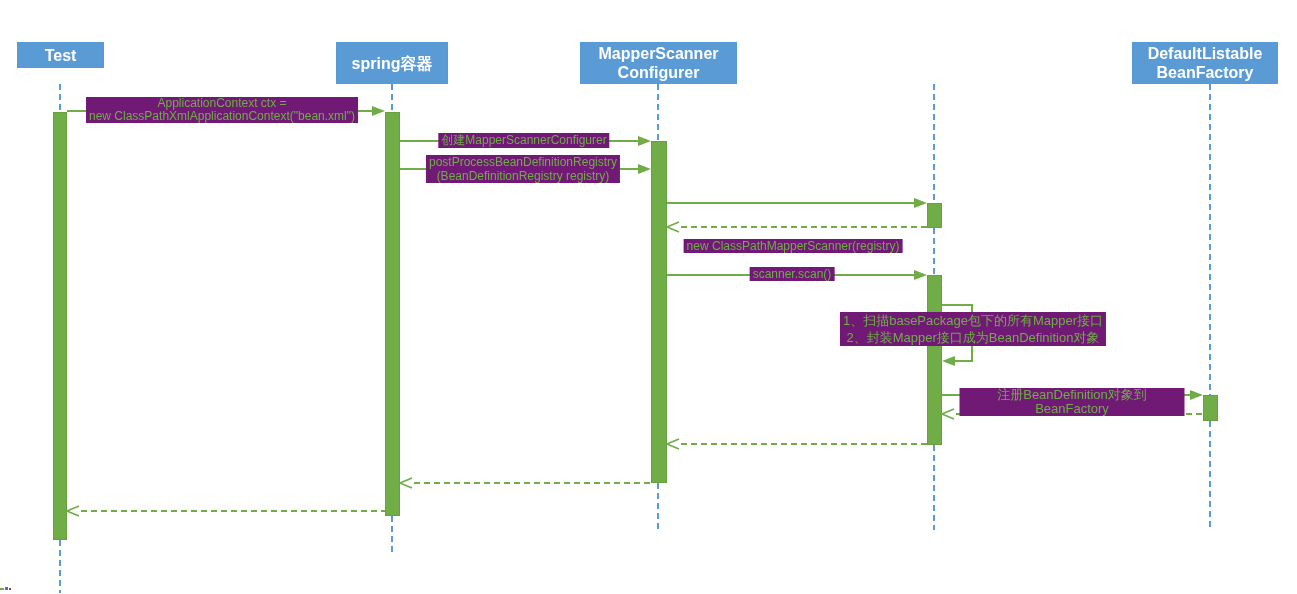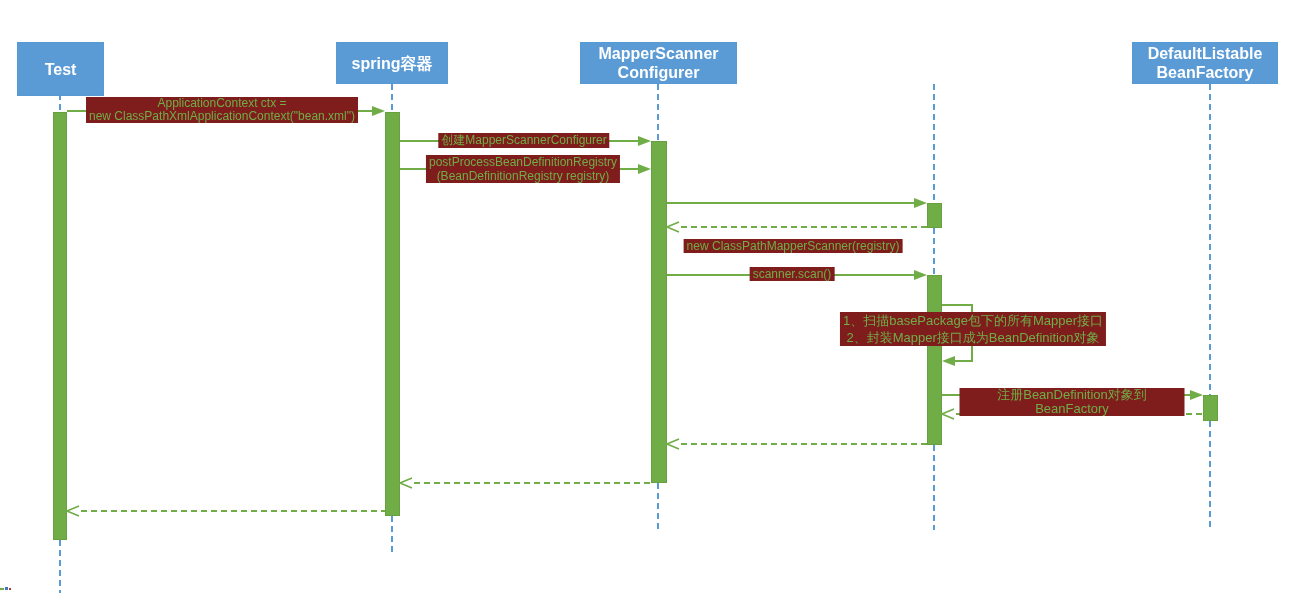--- a/index.html
+++ b/index.html
@@ -14,21 +14,21 @@
   .sline{position:absolute;height:2px;background:#70ad47;}
   .dline{position:absolute;height:2px;
          background:repeating-linear-gradient(90deg,#70ad47 0 6px,transparent 6px 10px);}
   .vline{position:absolute;width:2px;background:#70ad47;}
   .arr-r{position:absolute;width:0;height:0;border-top:5px solid transparent;
          border-bottom:5px solid transparent;border-left:13px solid #70ad47;}
   .arr-l{position:absolute;width:0;height:0;border-top:5px solid transparent;
          border-bottom:5px solid transparent;border-right:13px solid #70ad47;}
   .ret{position:absolute;width:14px;height:12px;}
   .lbl{position:absolute;transform:translateX(-50%);color:#70ad47;font-size:12px;
-       line-height:14px;text-align:center;white-space:pre-line;background:#7f1d1d;padding:0 3px;}
+       line-height:14px;text-align:center;white-space:pre-line;background:#701a75;padding:0 3px;}
   .dot{position:absolute;}
 </style>
 </head>
 <body>
 
 <div id="stage">
 
   <div class="life" style="left:59px;top:84px;height:28px;"></div>
   <div class="life" style="left:59px;top:540px;height:53px;"></div>
   <div class="life" style="left:391px;top:84px;height:28px;"></div>
@@ -100,21 +100,21 @@
 new ClassPathXmlApplicationContext("bean.xml")</div>
   <div class="lbl" style="left:524px;top:133px;line-height:15px;text-align:right;">创建MapperScannerConfigurer</div>
   <div class="lbl" style="left:523px;top:155px;line-height:14px;">postProcessBeanDefinitionRegistry
 (BeanDefinitionRegistry registry)</div>
   <div class="lbl" style="left:793px;top:195px;margin-top:44px;">new ClassPathMapperScanner(registry)</div>
   <div class="lbl" style="left:792px;top:267px;">scanner.scan()</div>
   <div class="lbl" style="left:973px;top:312px;font-size:13px;line-height:17px;">1、扫描basePackage包下的所有Mapper接口
 2、封装Mapper接口成为BeanDefinition对象</div>
   <div class="lbl" style="left:1072px;top:388px;font-size:13px;">注册BeanDefinition对象到BeanFactory</div>
 
-  <div class="box" style="left:17px;top:42px;width:87px;height:54px;">Test</div>
+  <div class="box" style="left:17px;top:42px;width:87px;height:26px;">Test</div>
   <div class="box" style="left:580px;top:42px;width:157px;height:42px;">MapperScanner
 Configurer</div>
   <div class="box" style="left:336px;top:42px;width:112px;height:42px;">spring容器</div>
   <div class="box" style="left:1132px;top:42px;width:146px;height:42px;">DefaultListable
 BeanFactory</div>
 
   <div class="dot" style="left:0;top:588px;width:4px;height:2px;background:#70ad47;"></div>
   <div class="dot" style="left:5px;top:587px;width:3px;height:3px;background:#4472c4;"></div>
   <div class="dot" style="left:9px;top:588px;width:2px;height:2px;background:#a33c2e;"></div>
 

